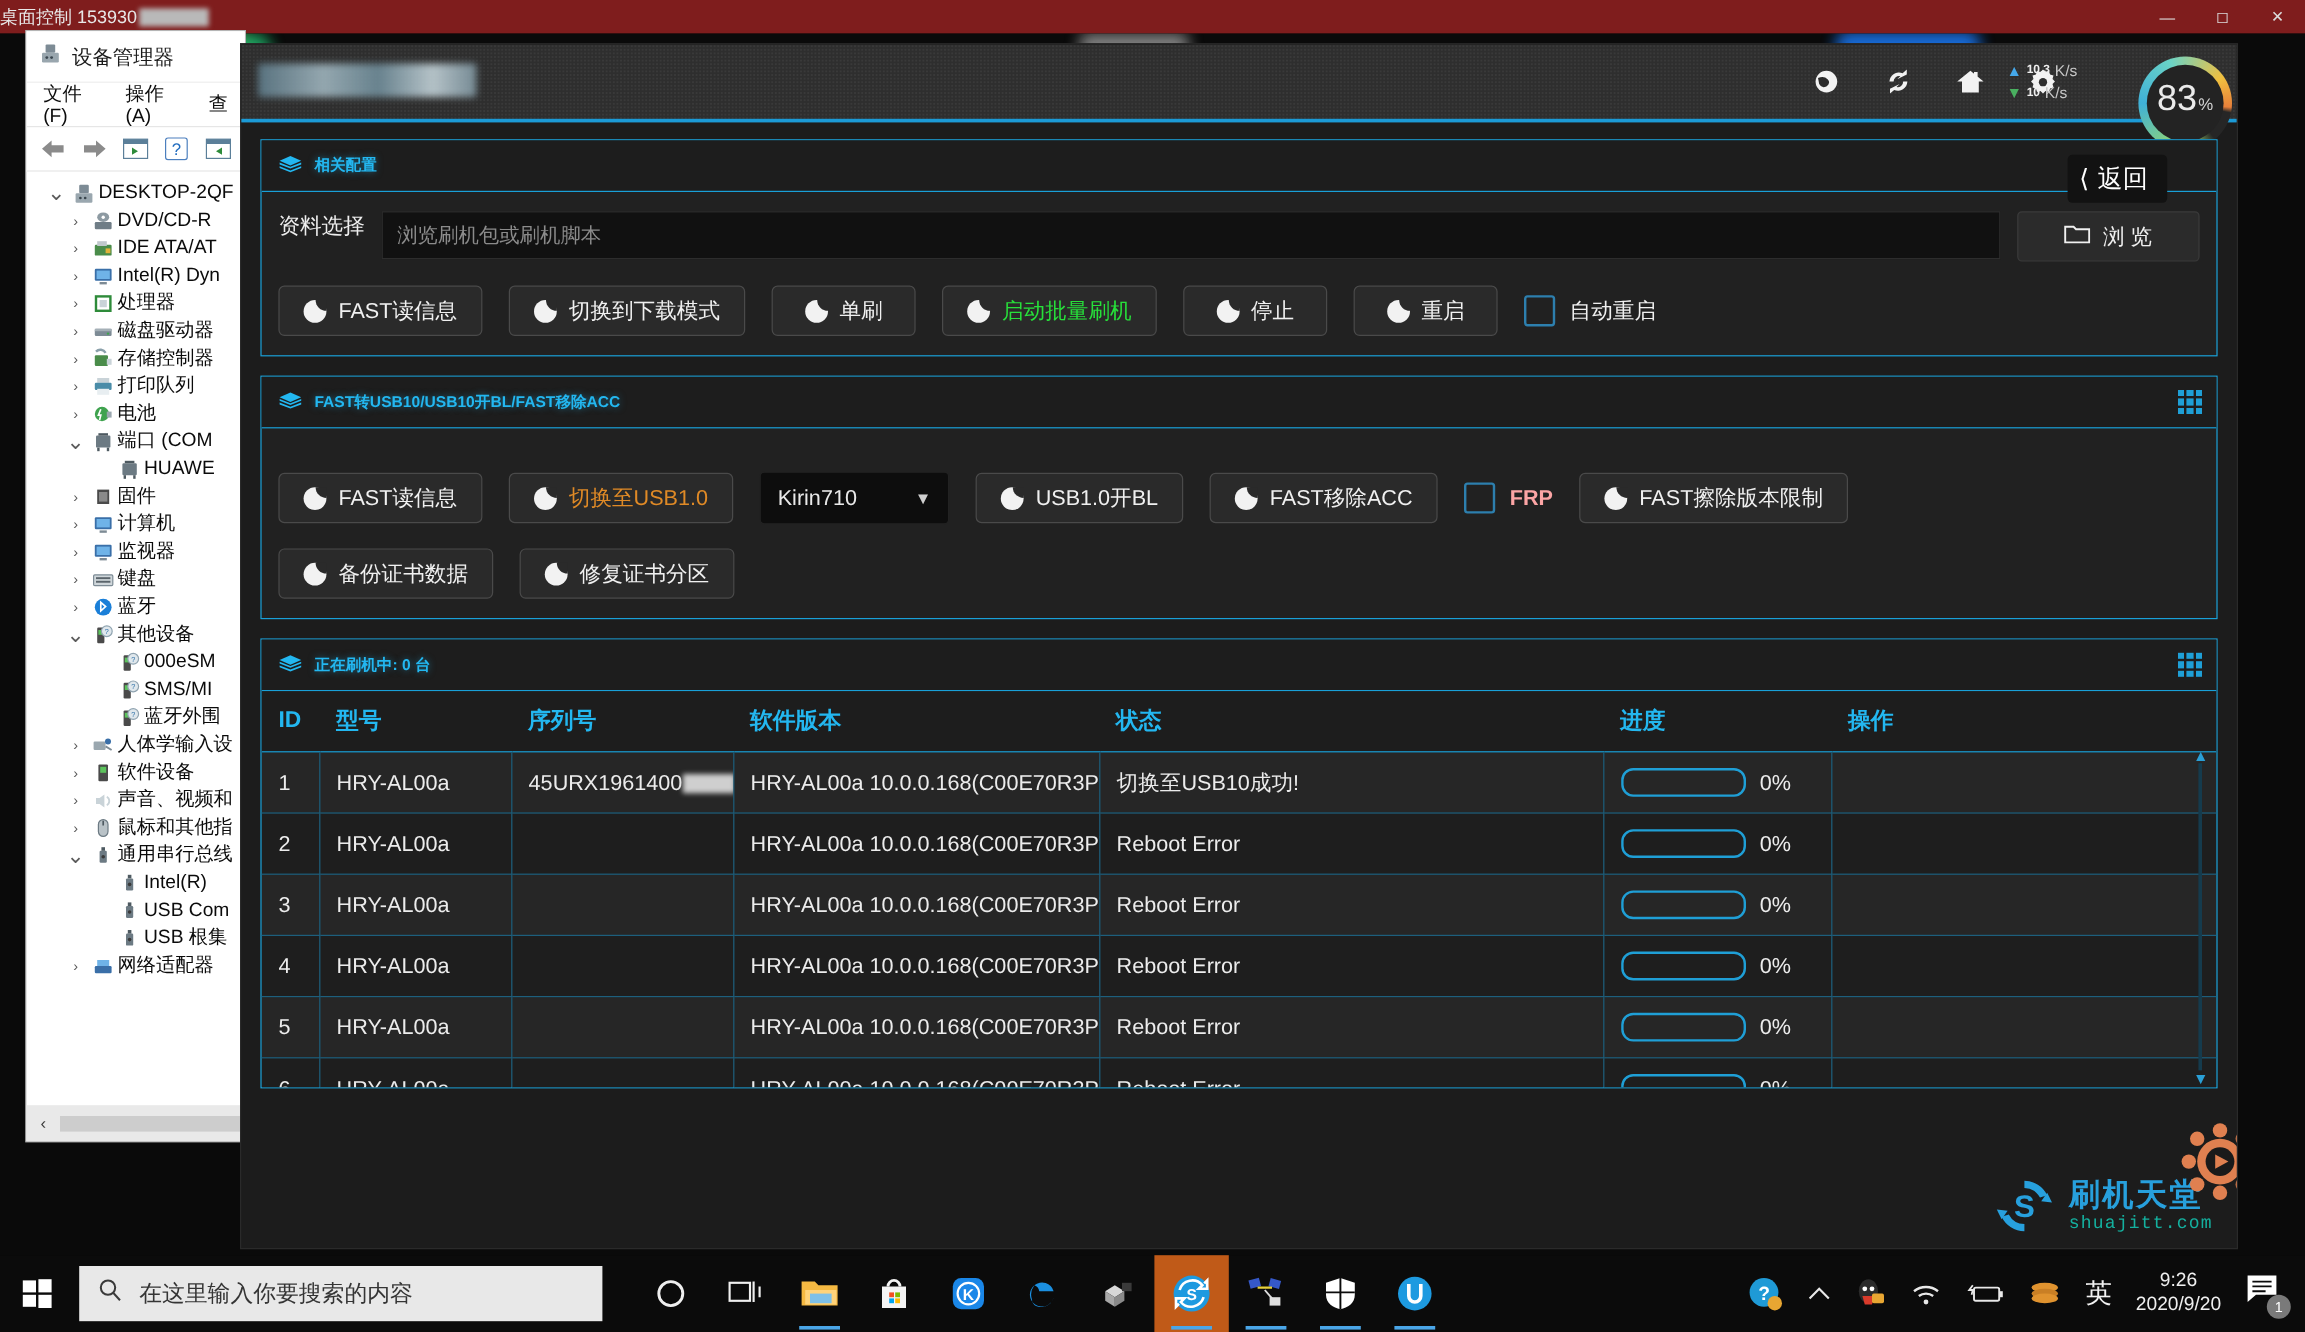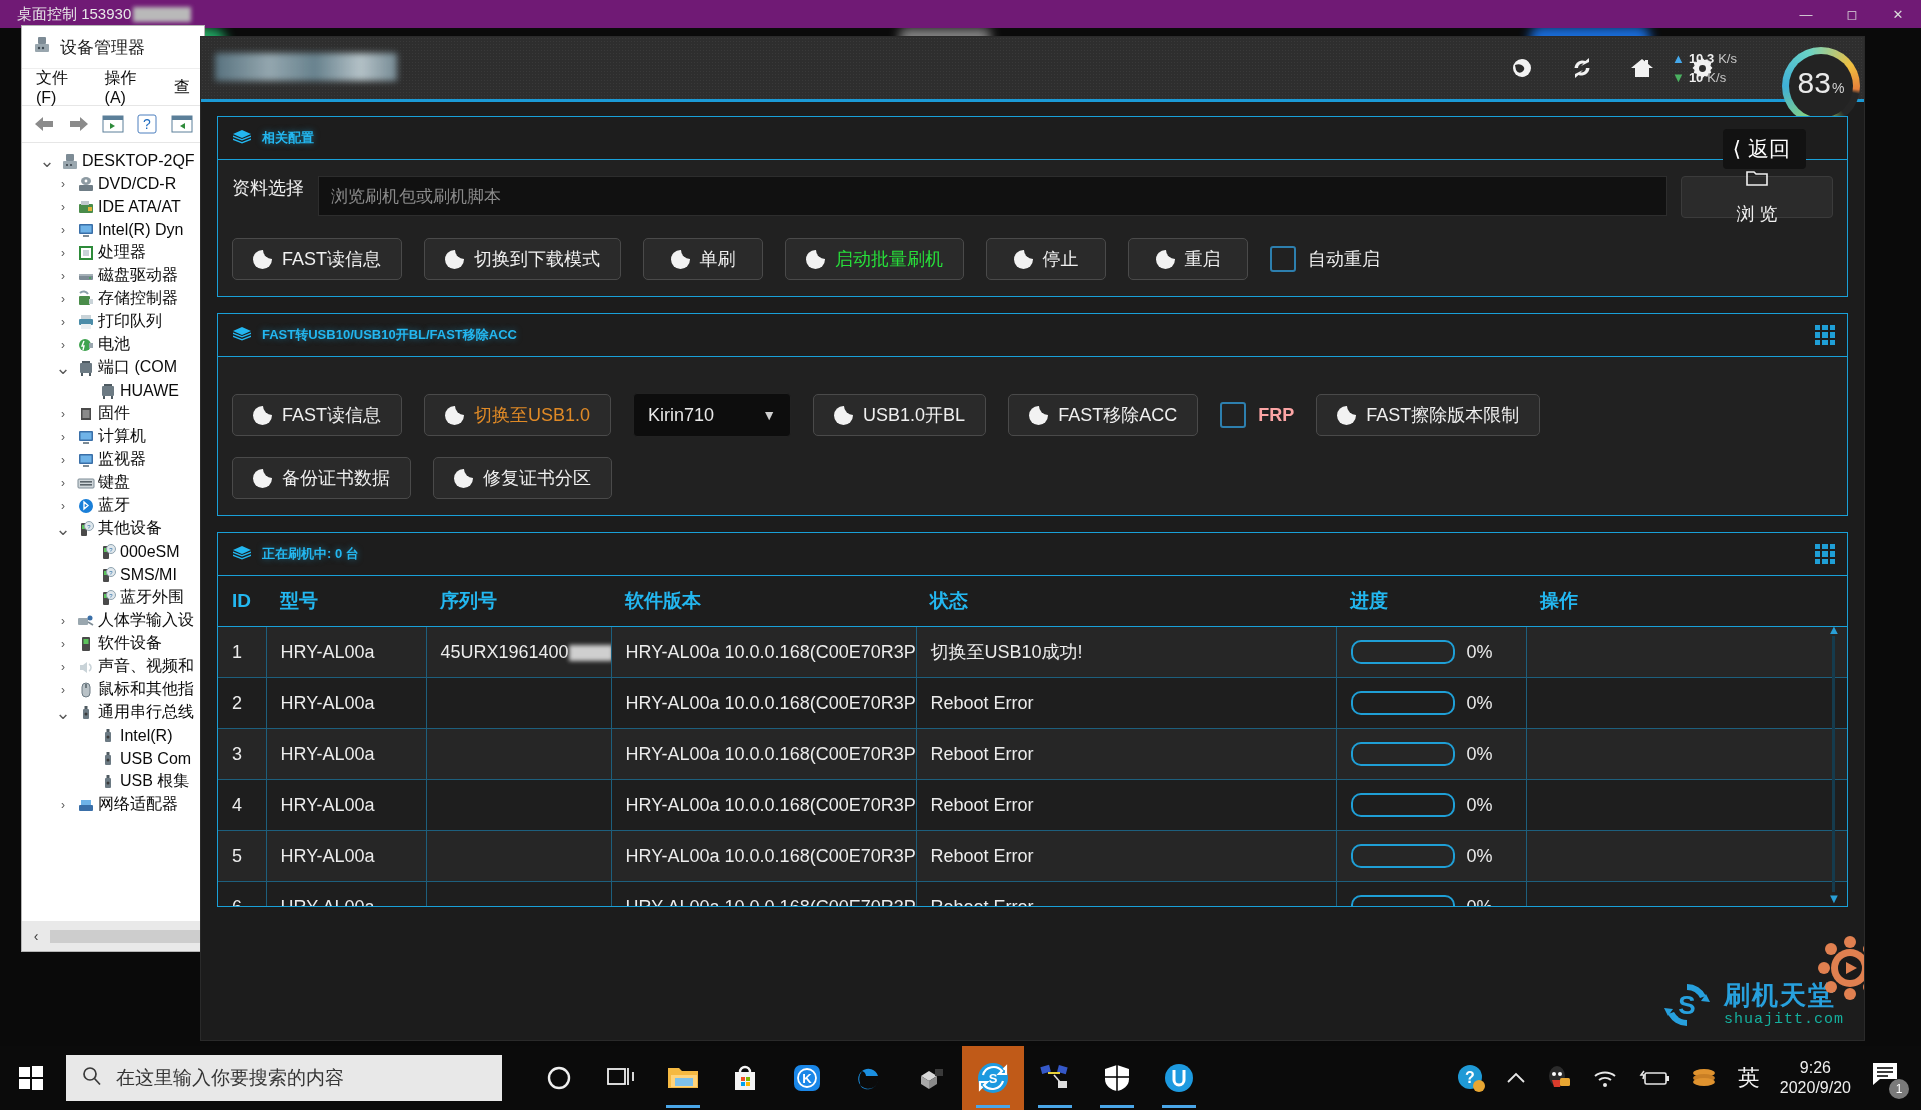--- a/index.html
+++ b/index.html
@@ -5,22 +5,22 @@
   html,body{margin:0;padding:0;}
   body{
     width:1921px;height:1110px;overflow:hidden;
     background:#000;
     font-family:"Liberation Sans","DejaVu Sans",sans-serif;
     -webkit-font-smoothing:antialiased;
   }
   .screen{position:relative;width:1921px;height:1110px;background:#000;}
 
   
-  .rd-bar{position:absolute;left:0;top:0;width:1921px;height:28px;background:#701a75;color:#e8e8e8;
-          font-size:15px;display:flex;align-items:center;padding-left:17px;box-sizing:border-box;}
+  .rd-bar{position:absolute;left:0;top:0;width:1921px;height:28px;background:#7f1d1d;color:#e8e8e8;
+          font-size:15px;display:flex;align-items:center;padding-left:0;box-sizing:border-box;}
   .rd-title{white-space:nowrap;}
   .rd-blur{display:inline-block;width:58px;height:15px;background:#b9b9b9;vertical-align:-2px;margin-left:2px;
            filter:blur(2px);}
   .rd-wincontrols{position:absolute;right:0;top:0;height:28px;display:flex;align-items:center;}
   .rd-wc{width:46px;height:28px;display:flex;align-items:center;justify-content:center;color:#dcdcdc;font-size:13px;}
 
   
   .desk{position:absolute;left:0;top:28px;width:1921px;height:1043px;background:#0a0a0a;overflow:hidden;}
   .blob{position:absolute;border-radius:50%;filter:blur(6px);opacity:.95;}
   .blob.green{left:150px;top:0px;width:76px;height:64px;background:#21b26a;border-radius:14px;}
@@ -57,21 +57,21 @@
             background-size:3px 3px;border-bottom:3px solid #1b9ad6;}
   .app-title-blur{position:absolute;left:14px;top:16px;width:182px;height:28px;
                   background:linear-gradient(90deg,#5d7a88,#9fb4bd 30%,#6e8b98 55%,#c3d2d8 80%,#7d949f);
                   filter:blur(3px);opacity:.9;border-radius:2px;}
   .head-icons{position:absolute;right:150px;top:0;height:62px;display:flex;align-items:center;gap:36px;}
   .hi{width:24px;height:24px;display:flex;align-items:center;justify-content:center;color:#f2f2f2;}
   .net{position:absolute;right:86px;top:12px;width:106px;color:#dcdcdc;font-size:14px;line-height:19px;}
   .net .row{display:flex;align-items:center;gap:4px;justify-content:flex-start;}
   .net .up{color:#45a8ea;font-size:13px;}
   .net .dn{color:#4ab060;font-size:13px;}
-  .net .val{color:#efefef;font-weight:bold;font-size:13px;}
+  .net .val{color:#efefef;font-weight:bold;font-size:10px;}
   .net .unit{color:#c7c7c7;font-size:13px;}
   .gauge{position:absolute;right:4px;top:10px;width:78px;height:78px;border-radius:50%;
          background:conic-gradient(from 200deg,#8cd37a 0deg,#3fb0d8 70deg,#6ad3c6 140deg,#f0c040 215deg,#e8803a 255deg,#262626 262deg,#262626 300deg,#9ad36c 330deg);
          display:flex;align-items:center;justify-content:center;}
   .gauge .inner{width:64px;height:64px;border-radius:50%;background:#232323;display:flex;align-items:baseline;
                 justify-content:center;padding-top:14px;box-sizing:border-box;}
   .gauge .num{color:#eaeaea;font-size:30px;line-height:1;}
   .gauge .pct{color:#d4d4d4;font-size:14px;margin-left:1px;}
 
   .backbtn{position:absolute;right:58px;top:92px;z-index:5;background:#121212;border-radius:4px;
@@ -89,21 +89,21 @@
             grid-template-columns:repeat(3,1fr);grid-template-rows:repeat(3,1fr);gap:2px;}
   .grid-btn i{background:#1f9fd6;display:block;}
   .panel-bd{padding:16px 14px 16px 14px;}
 
   
   .filerow{display:flex;align-items:flex-start;gap:14px;}
   .filerow .lab{color:#eee;font-size:18px;white-space:nowrap;}
   .fileinput{flex:1;height:40px;background:#111;border:1px solid #2d2d2d;color:#8b8b8b;font-size:17px;
              display:flex;align-items:center;padding:0 12px;box-sizing:border-box;}
   .browse{width:150px;height:40px;background:#2b2b2b;border:1px solid #3b3b3b;border-radius:4px;color:#f0f0f0;
-          font-size:18px;display:flex;align-items:center;justify-content:center;gap:10px;flex-direction:column;}
+          font-size:18px;display:flex;align-items:center;justify-content:center;gap:10px;}
 
   .btnrow{display:flex;align-items:center;gap:22px;margin-top:20px;flex-wrap:wrap;}
   .tbtn{height:42px;min-width:120px;padding:0 20px;background:#2a2a2a;border:1px solid #4a4a4a;border-radius:5px;
         color:#f0f0f0;font-size:18px;display:flex;align-items:center;justify-content:center;gap:10px;
         white-space:nowrap;box-sizing:border-box;}
   .tbtn.green{color:#27e03a;}
   .tbtn.orange{color:#e08a26;}
   .pie{width:19px;height:19px;border-radius:50%;background:#f2f2f2;position:relative;flex:none;}
   .pie::after{content:"";position:absolute;right:0;top:0;width:9px;height:9px;background:#2a2a2a;
               border-bottom-left-radius:9px;}

